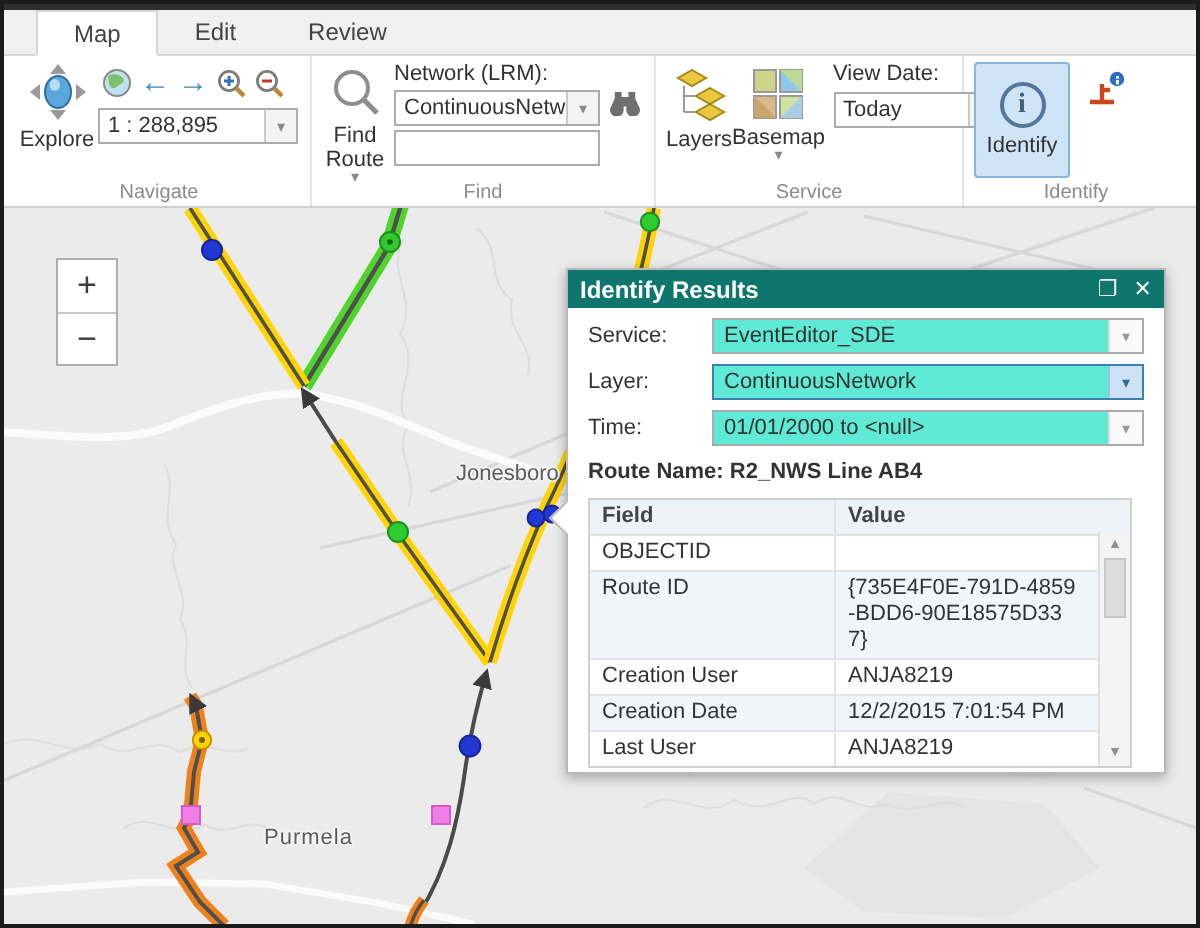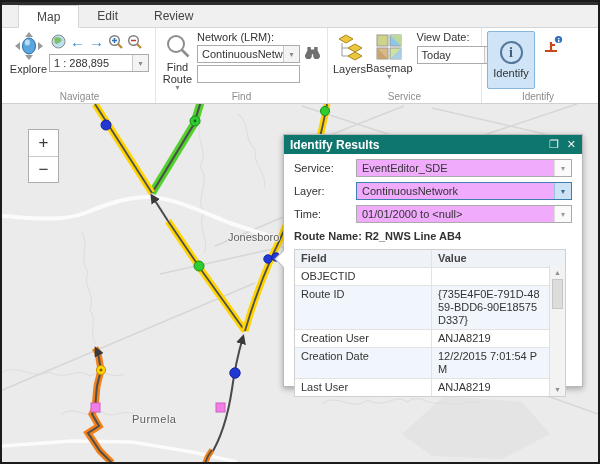--- a/index.html
+++ b/index.html
@@ -45,33 +45,33 @@
   .popup { position:absolute; left:281px; top:30px; width:300px; height:253px; background:#fff;
            border:1px solid #b9b9b9; box-shadow:0 2px 6px rgba(0,0,0,.3); }
   .callout { position:absolute; left:-7px; top:118px; width:12px; height:12px; background:#fff;
              border-left:1px solid #b9b9b9; border-bottom:1px solid #b9b9b9; transform:rotate(45deg); }
   .ptitle { height:19px; background:#0f766e; color:#fff; display:flex; align-items:center;
             padding:0 6px; font-size:12px; font-weight:bold; }
   .ptitle .sp { flex:1; }
   .wbtn { color:#efefef; font-size:11px; margin-left:8px; font-weight:normal; }
   .prow { display:flex; align-items:center; margin:5px 10px 0 10px; height:18px; }
   .plabel { width:62px; font-size:11px; color:#333; flex:none; }
-  .pcombo { flex:1; display:flex; height:18px; border:1px solid #ababab; background:#f0abfc; font-size:11px; }
+  .pcombo { flex:1; display:flex; height:18px; border:1px solid #ababab; background:#5eead4; font-size:11px; }
   .pcombo .ctxt { flex:1; padding:2px 5px; white-space:nowrap; overflow:hidden; }
   .pcombo .carr { width:17px; background:#fafafa; border-left:1px solid #dedede; color:#9a9a9a;
                   font-size:8px; display:flex; align-items:center; justify-content:center; }
   .pcombo.sel { border-color:#3c7fb1; }
   .pcombo.sel .carr { background:#cde3f5; border-left-color:#9cc3e0; color:#3c6a8e; }
   .routename { margin:7px 10px 0 10px; font-size:11px; color:#333;font-weight:bold; }
   .itable { position:relative; margin:7px 10px 0 10px; width:272px; border:1px solid #cfcfcf; font-size:11px; }
   .trow { display:flex; border-top:1px solid #e2e2e2; background:#fff; }
   .trow.head { border-top:none; background:#eff3f7; font-weight:bold; color:#444; }
   .itable [data-name="results-table-body"] .trow:nth-child(even) { background:#f0f6fb; }
   .tcell { padding:2px 6px; line-height:13px; }
-  .tcell.f { width:137px; border-right:1px solid #e2e2e2; flex:none; }
+  .tcell.f { width:123px; border-right:1px solid #e2e2e2; flex:none; }
   .tcell.v { width:143px; padding-right:21px; word-break:break-all; }
   .tscroll { position:absolute; top:16px; bottom:0; right:0; width:16px; background:#f3f3f3;
              border-left:1px solid #e0e0e0; display:flex; flex-direction:column; }
   .sarr { height:13px; display:flex; align-items:center; justify-content:center; color:#8f8f8f; font-size:7px; }
   .sthumb { height:30px; margin:0 2px; background:#dcdcdc; border:1px solid #c6c6c6; }
   .sfill { flex:1; }
 </style>
 </head>
 <body>
 

